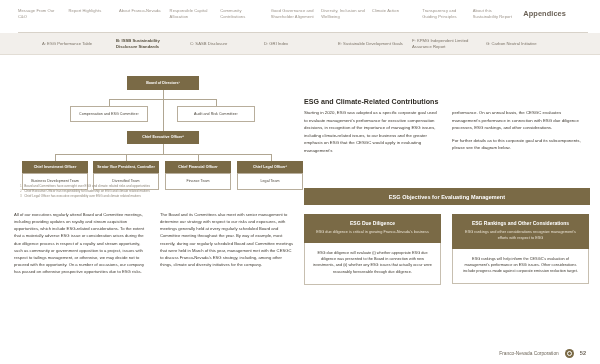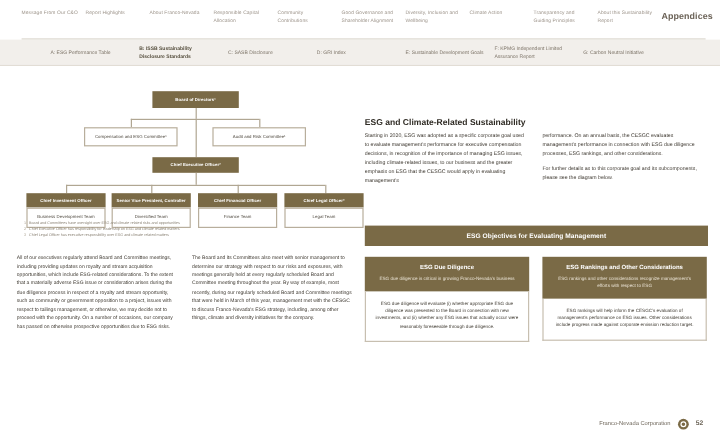--- a/index.html
+++ b/index.html
@@ -8,21 +8,21 @@
     font-family: "Liberation Sans", sans-serif;
     background: #ffffff;
     color: #2b2b2b;
     overflow: hidden;
   }
   .page { position: relative; width: 600px; height: 364px; }
 
   
   .topnav {
     display: flex; align-items: flex-start;
-    padding: 8px 0 0 18px;
+    padding: 8px 28px 0 18px;
     height: 37px;
   }
   .topnav-item {
     font-size: 4.1px; line-height: 1.42;
     color: #9b9288; letter-spacing: .08px;
     width: 70px; padding-right: 6px;
     cursor: pointer;
   }
   .topnav-item.active {
     color: #6b6257; font-weight: bold; font-size: 7.4px;
@@ -211,21 +211,21 @@
         <span class="footnote-mark">2</span>
         <span>Chief Executive Officer has responsibility for leadership on ESG and climate related matters</span>
       </div>
       <div class="footnote">
         <span class="footnote-mark">3</span>
         <span>Chief Legal Officer has executive responsibility over ESG and climate related matters</span>
       </div>
     </div>
 
     <div class="right-top">
-      <div class="h-title">ESG and Climate-Related Sustainability</div>
+      <div class="h-title">ESG and Climate-Related Contributions</div>
       <div class="right-top-cols">
         <div class="body-col">
           <p>Starting in 2020, ESG was adopted as a specific corporate goal used to evaluate management's performance for executive compensation decisions, in recognition of the importance of managing ESG issues, including climate-related issues, to our business and the greater emphasis on ESG that the CESGC would apply in evaluating management's</p>
         </div>
         <div class="body-col">
           <p>performance. On an annual basis, the CESGC evaluates management's performance in connection with ESG due diligence processes, ESG rankings, and other considerations.</p>
           <p>For further details as to this corporate goal and its subcomponents, please see the diagram below.</p>
         </div>
       </div>
     </div>

